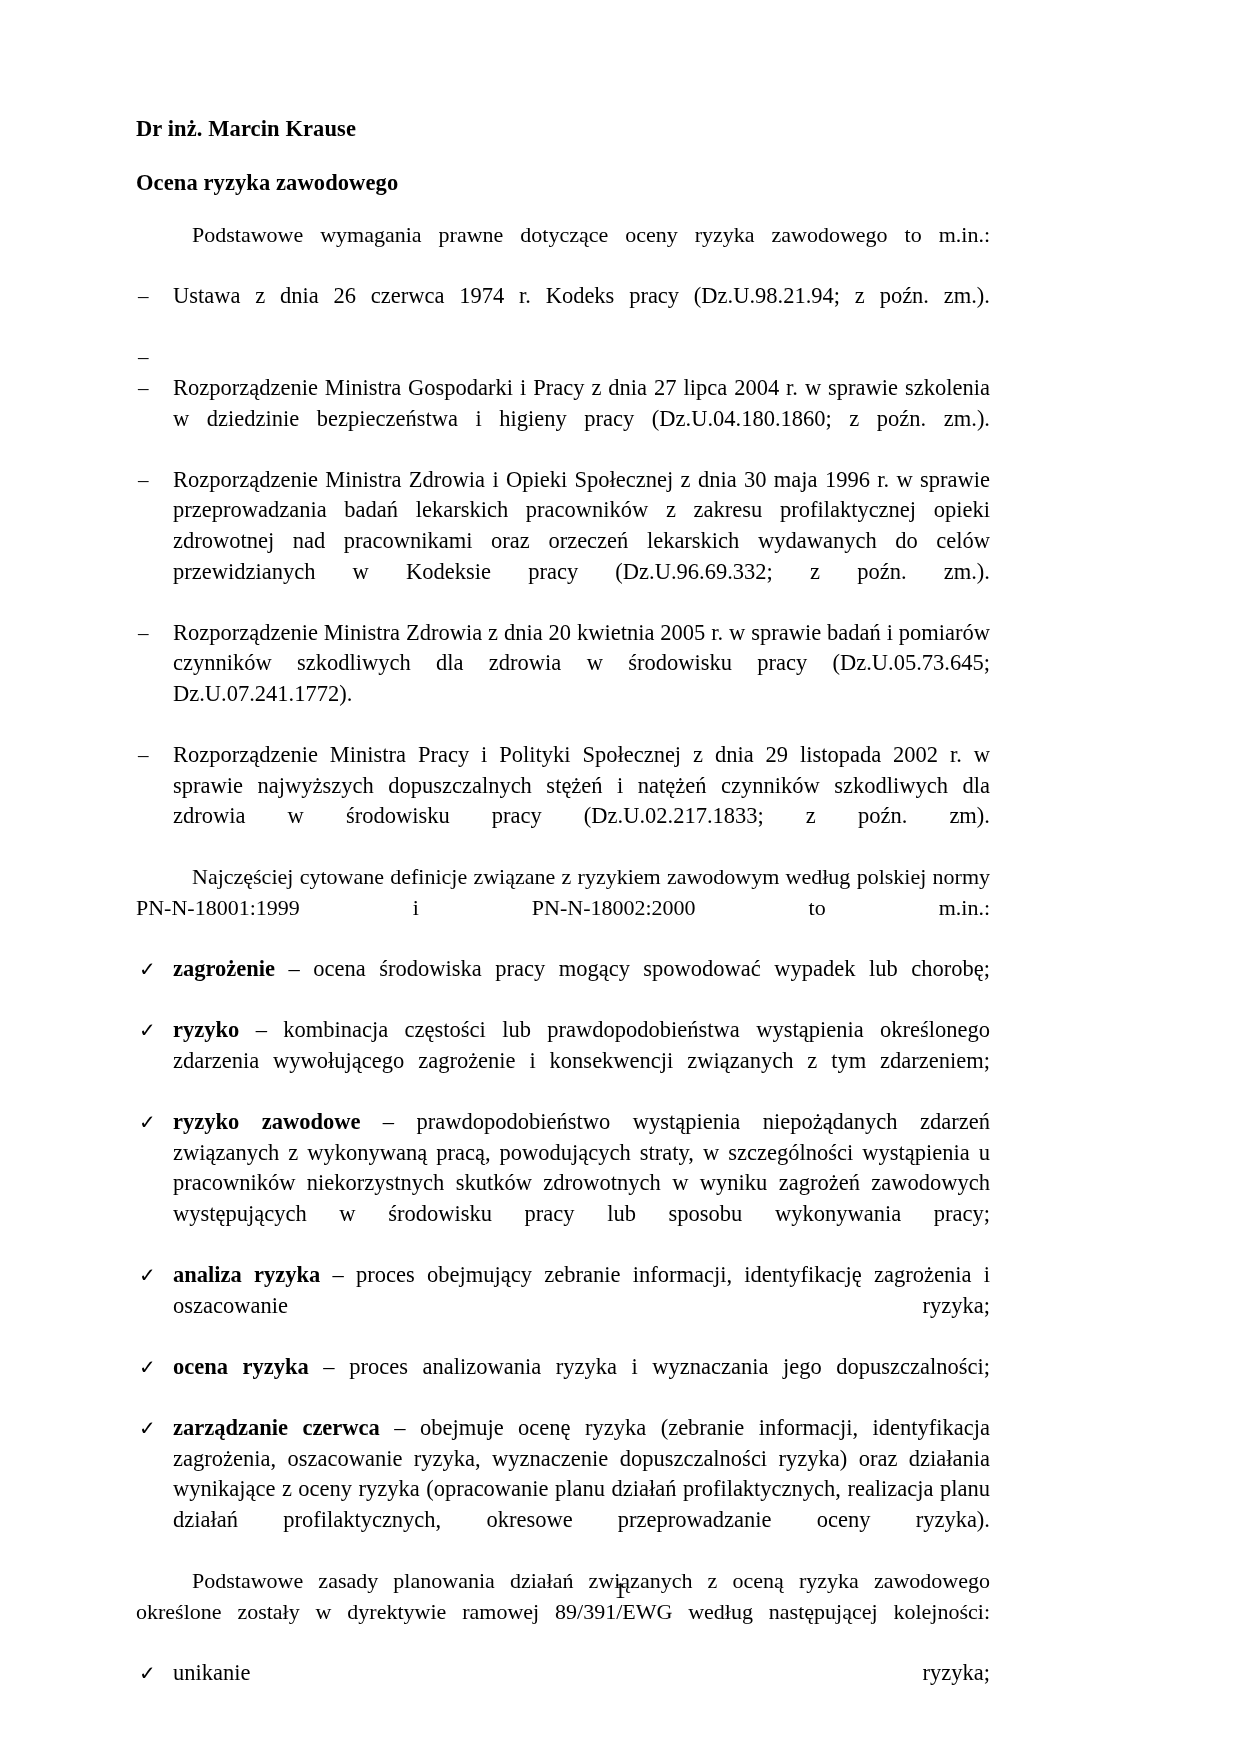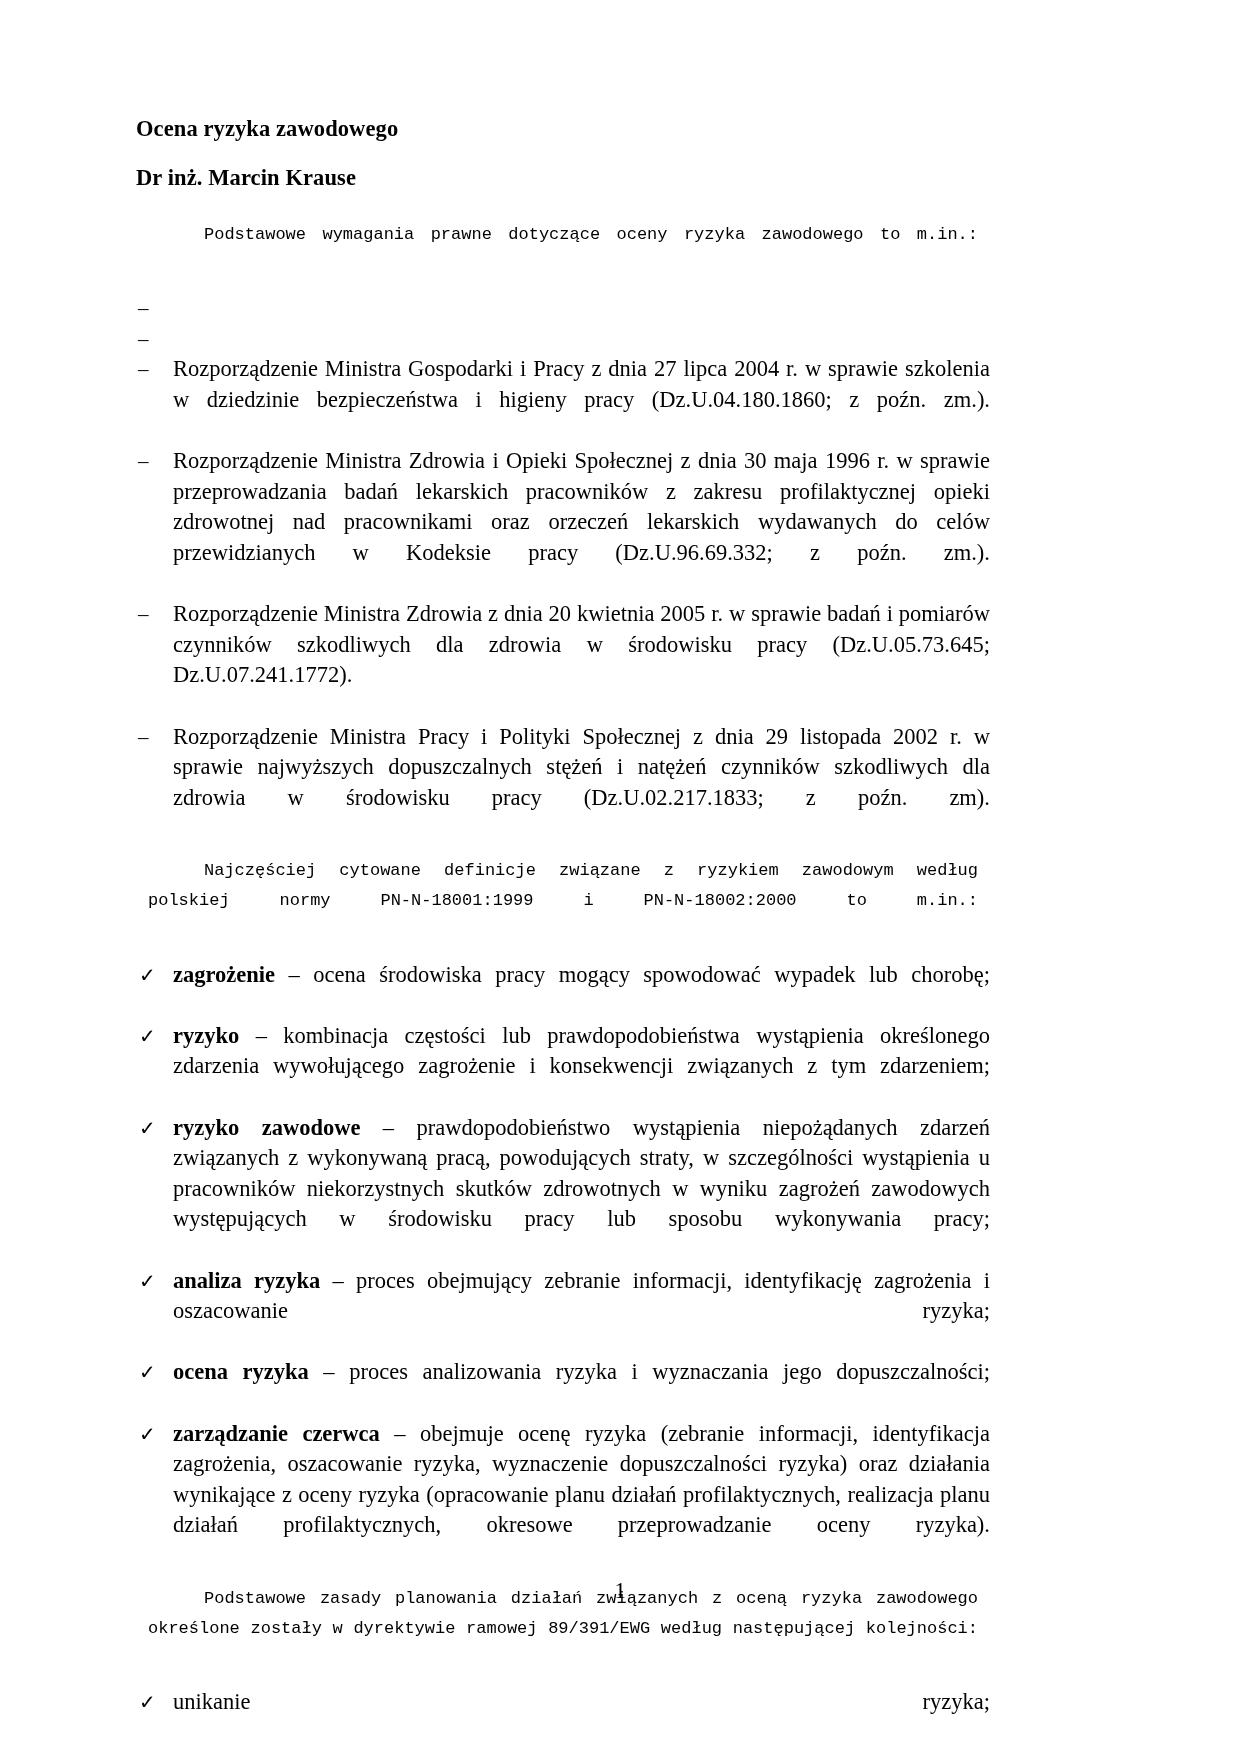--- a/index.html
+++ b/index.html
@@ -30,27 +30,26 @@
     font-weight: bold;
     font-size: 22.5px;
     line-height: 1.0;
     margin: 0 0 0 0;
     letter-spacing: 0.1px;
   }
   .heading.first { margin-bottom: 31px; }
   .heading.second { margin-bottom: 26px; }
 
   p.para {
-    font-size: 17px;
+    font-size: 22px;
     line-height: 30.6px;
-    margin: 12px;
+    margin: 0;
     text-align: justify;
     text-indent: 56px;
     text-justify: inter-word;
-    font-family: Liberation Mono, monospace;
   }
 
   ul.list {
     list-style: none;
     margin: 0;
     padding: 0;
   }
   ul.list > li {
     font-size: 22.5px;
     line-height: 30.6px;
@@ -98,29 +97,30 @@
     font-size: 22.5px;
     line-height: 1;
   }
 </style>
 </head>
 <body>
 
 <div class="page">
   <div class="content">
 
+    <div class="heading first">Dr inż. Marcin Krause</div>
+
     <div class="heading second">Ocena ryzyka zawodowego</div>
-
-    <div class="heading first">Dr inż. Marcin Krause</div>
 
     <p class="para">Podstawowe wymagania prawne dotyczące oceny ryzyka zawodowego to m.in.:</p>
 
     <ul class="list dash">
       <li>
         <span class="marker">–</span>
+        <span class="body">Ustawa z dnia 26 czerwca 1974 r. Kodeks pracy (Dz.U.98.21.94; z poźn. zm.).</span>
       </li>
       <li>
         <span class="marker">–</span>
       </li>
       <li>
         <span class="marker">–</span>
         <span class="body">Rozporządzenie Ministra Gospodarki i Pracy z dnia 27 lipca 2004 r. w sprawie szkolenia w dziedzinie bezpieczeństwa i higieny pracy (Dz.U.04.180.1860; z poźn. zm.).</span>
       </li>
       <li>
         <span class="marker">–</span>

